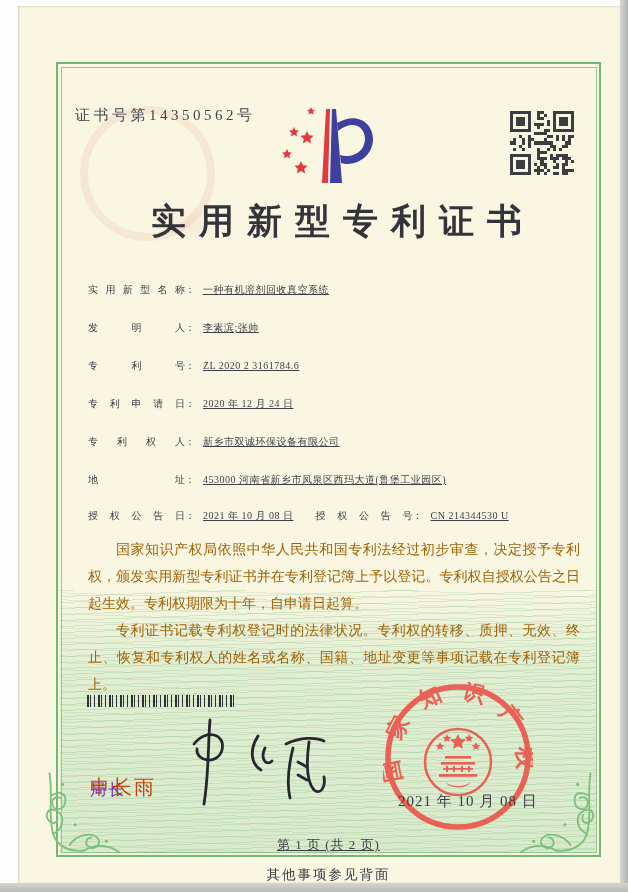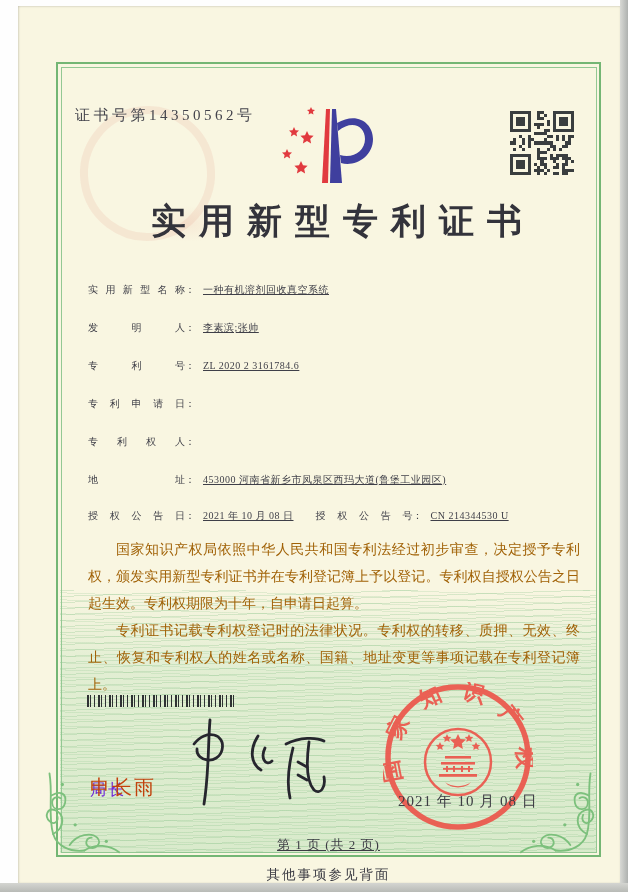--- a/index.html
+++ b/index.html
@@ -242,24 +242,26 @@
         <span class="fvalue">李素滨;张帅</span>
       </div>
       <div class="frow" style="top:353px">
         <span class="flabel">专利号</span>
           <span class="fcolon">：</span>
         <span class="fvalue">ZL 2020 2 3161784.6</span>
       </div>
       <div class="frow" style="top:391px">
         <span class="flabel">专利申请日</span>
           <span class="fcolon">：</span>
+        <span class="fvalue">2020 年 12 月 24 日</span>
       </div>
       <div class="frow" style="top:429px">
         <span class="flabel">专利权人</span>
           <span class="fcolon">：</span>
+        <span class="fvalue">新乡市双诚环保设备有限公司</span>
       </div>
       <div class="frow" style="top:467px">
         <span class="flabel">地址</span>
           <span class="fcolon">：</span>
         <span class="fvalue">453000 河南省新乡市凤泉区西玛大道(鲁堡工业园区)</span>
       </div>
       <div class="frow" style="top:503px">
         <span class="flabel">授权公告日</span>
           <span class="fcolon">：</span>
         <span class="fvalue">2021 年 10 月 08 日</span>

